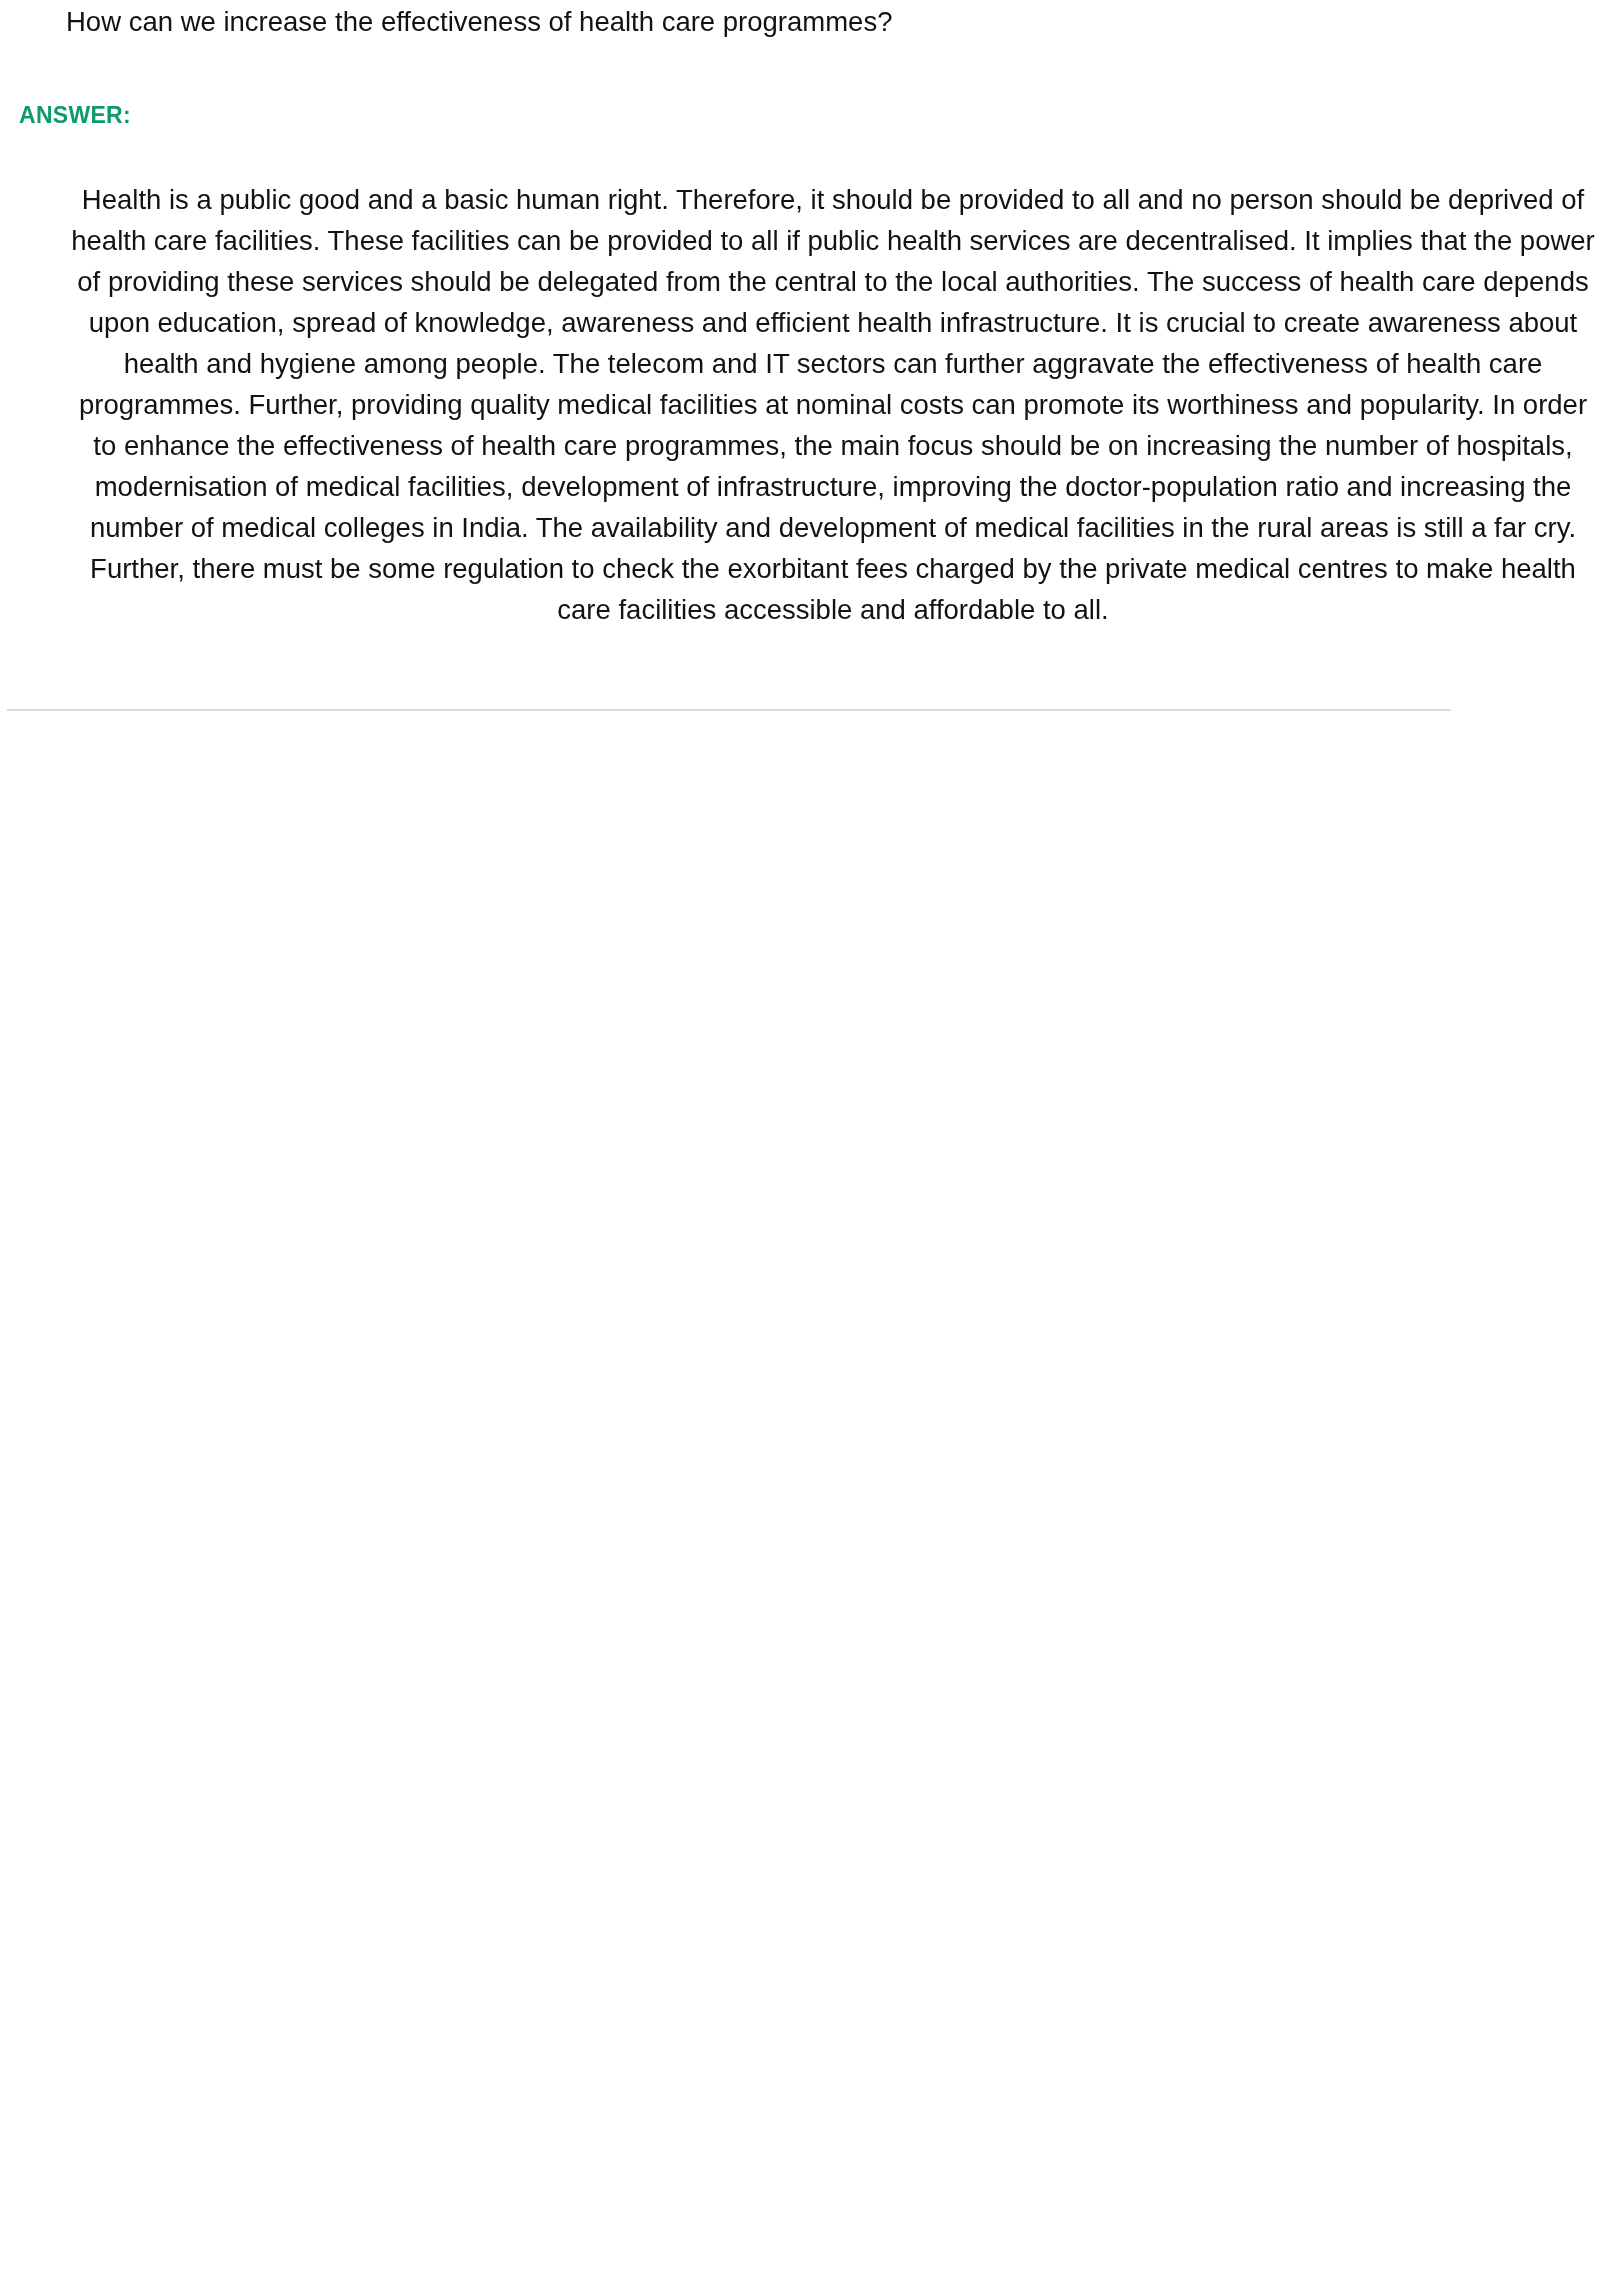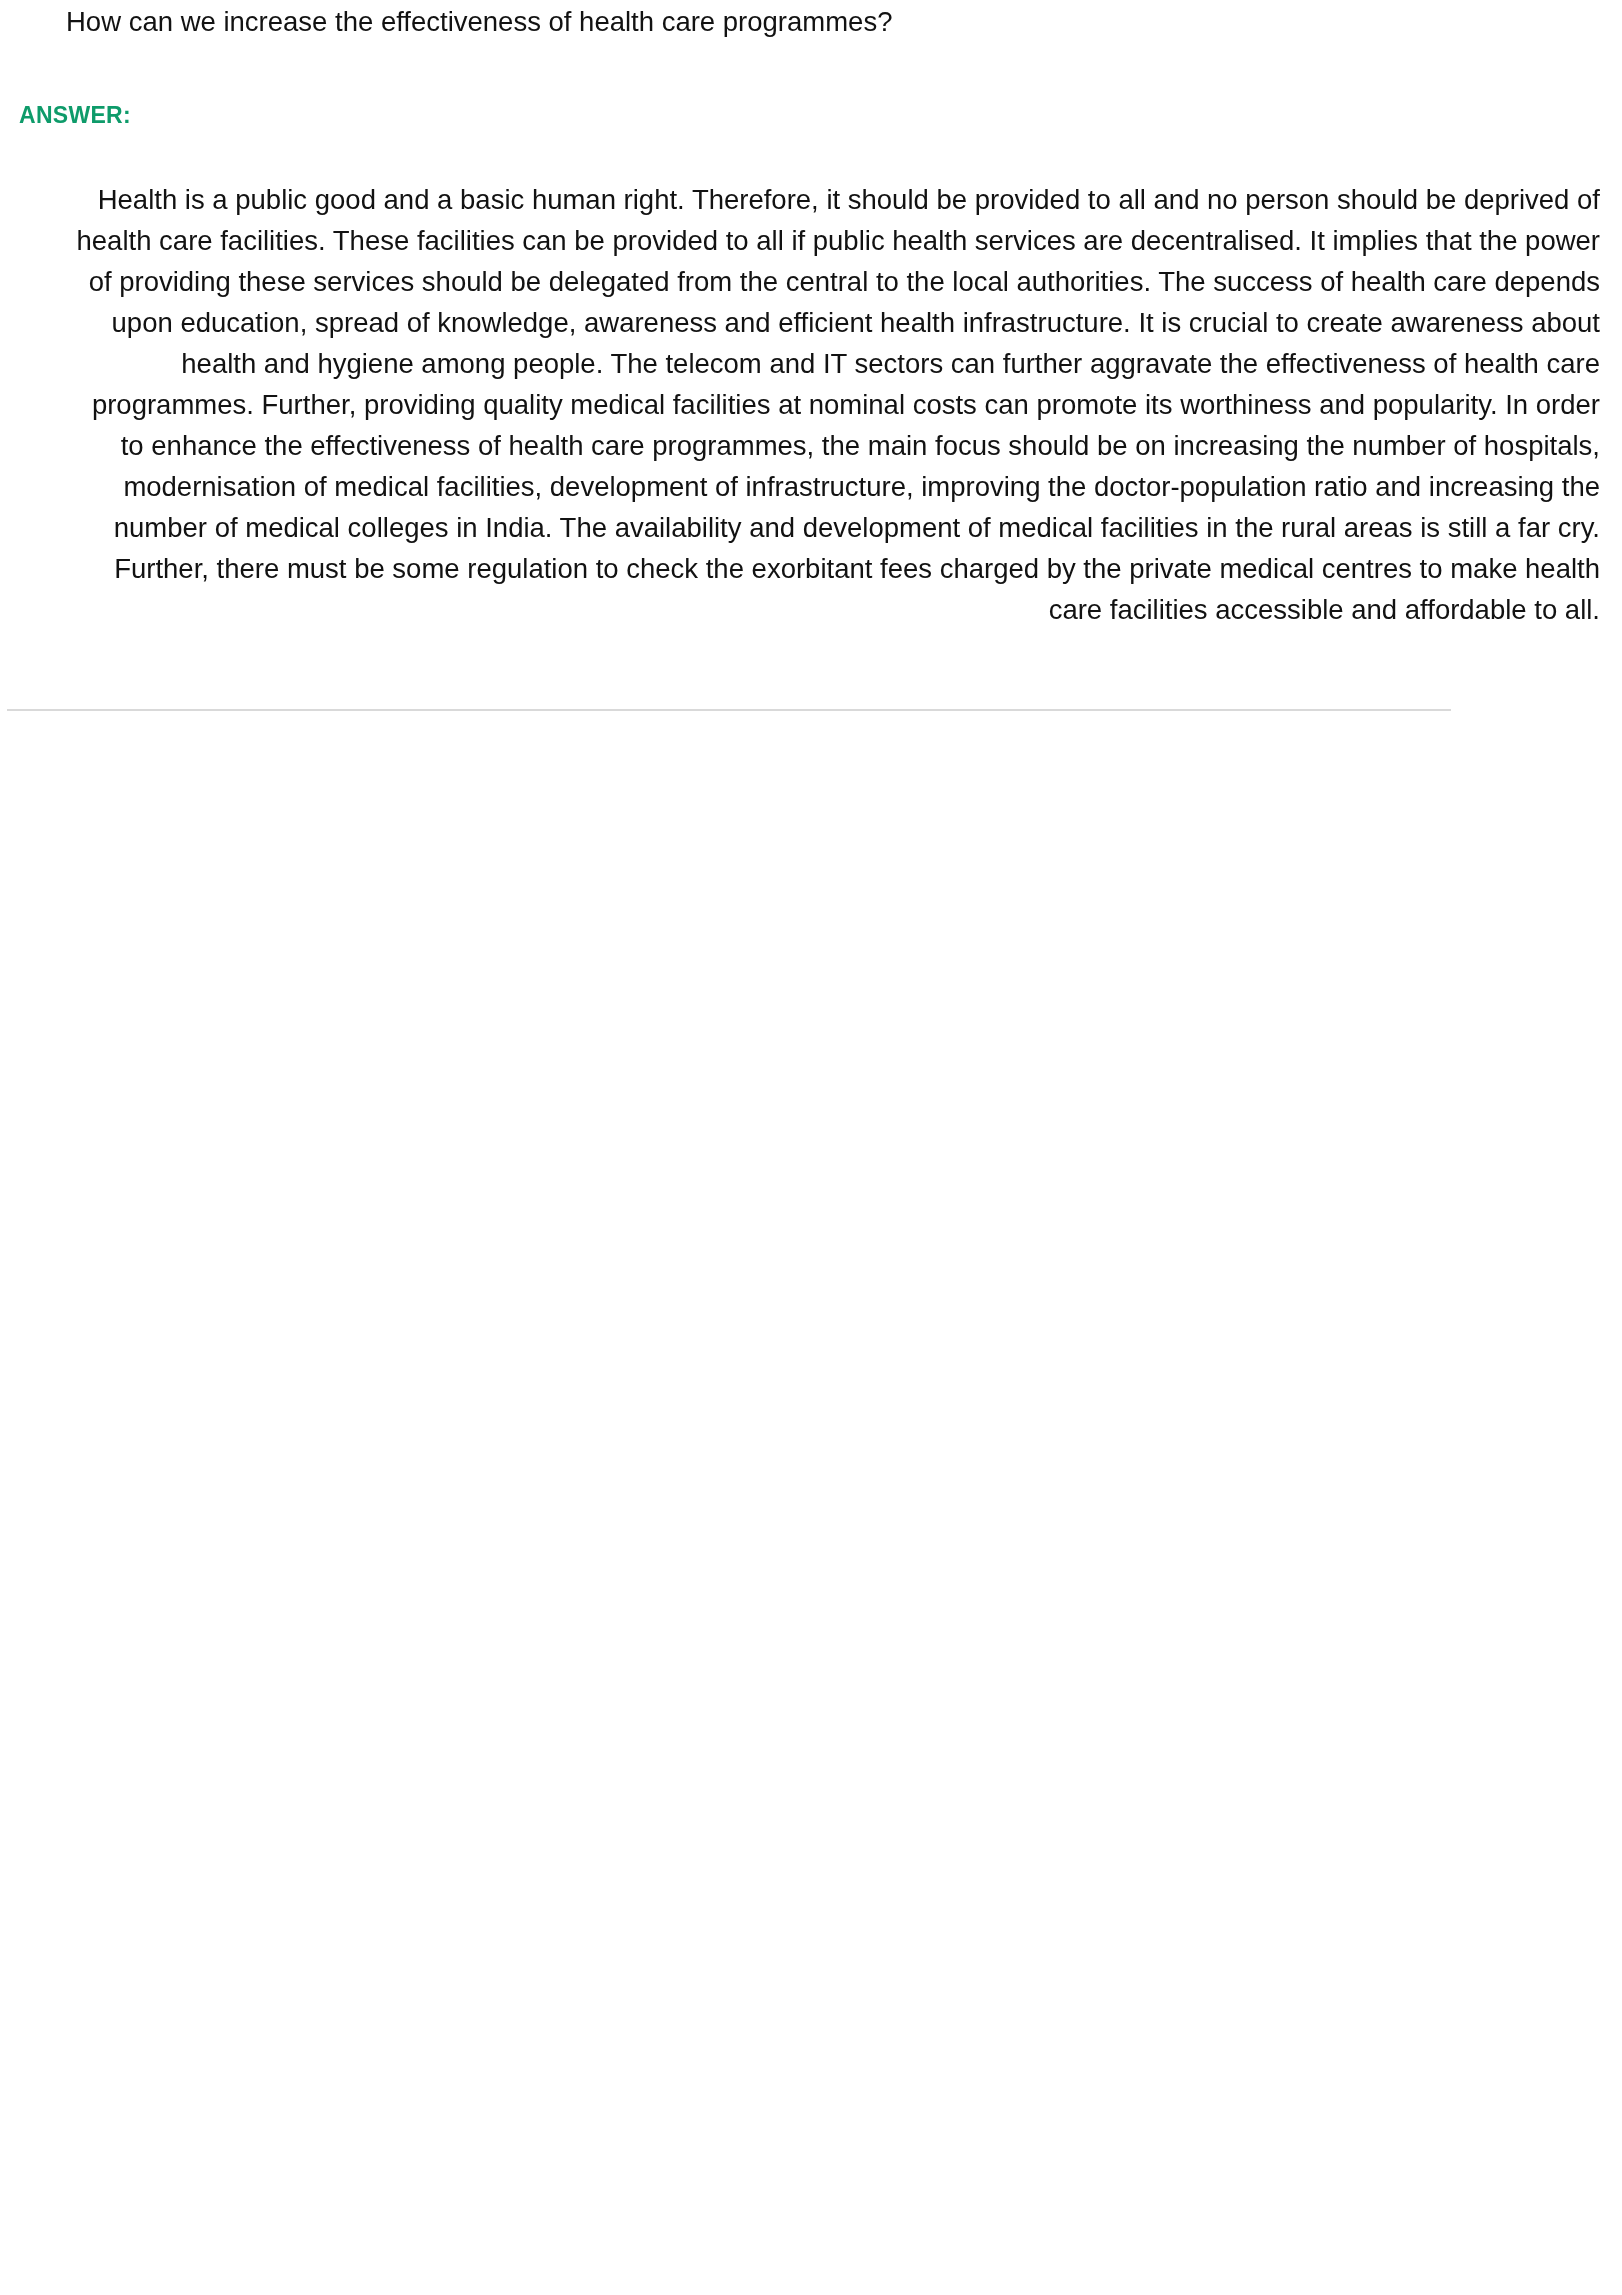--- a/index.html
+++ b/index.html
@@ -39,21 +39,21 @@
     font-weight:bold;
     letter-spacing:0.3px;
     color:var(--answer-label-green);
   }
   .answer-body{
     margin:45px 22px 16px 66px;
     width:1534px;
     font-size:27.5px;
     line-height:41px;
     color:var(--body-text);
-    text-align:right;
+    text-align:center;
   }
   .divider{
     margin:79px 17px 0 6.5px;
     height:0;
     border:none;
     border-top:2px solid var(--divider);
   }
 </style>
 </head>
 <body>

